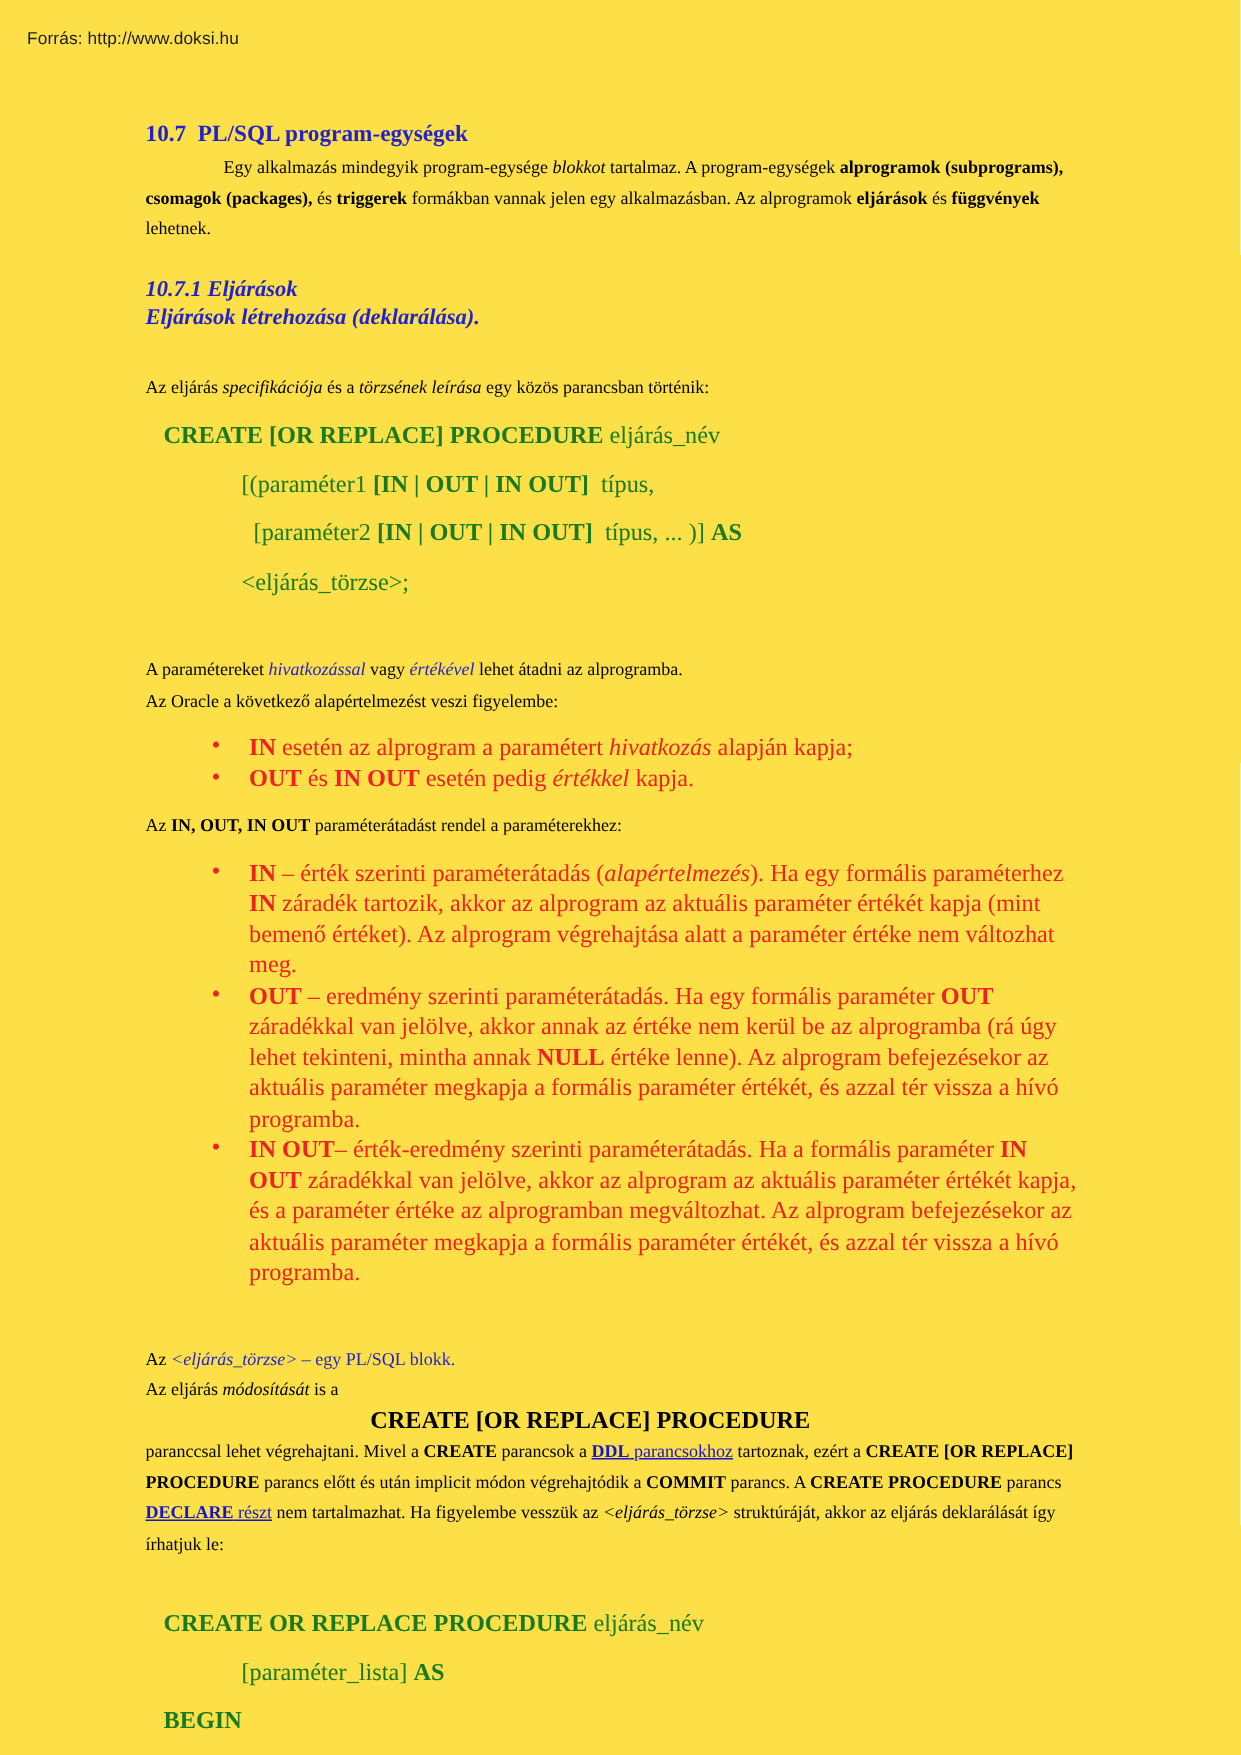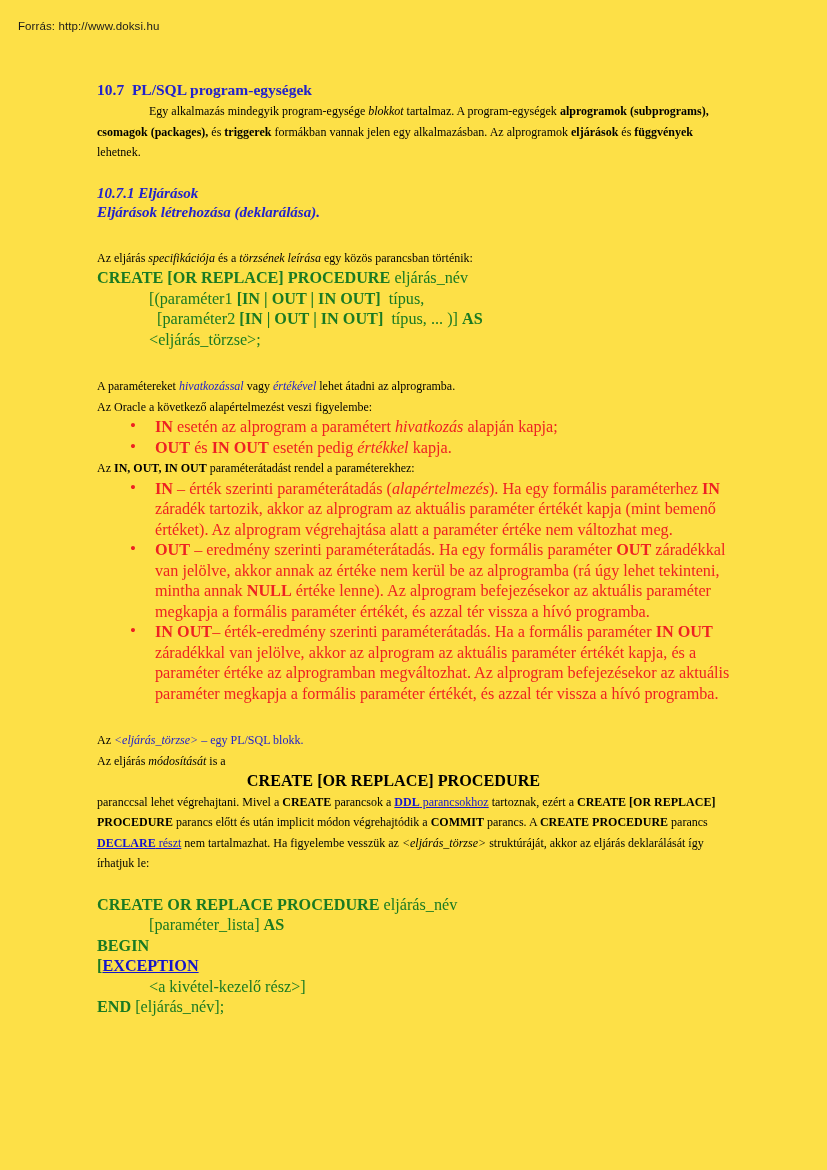--- a/index.html
+++ b/index.html
@@ -77,30 +77,30 @@
   .link {
     color: #1414cc;
     text-decoration: underline;
   }
 
   
   .code {
     font-size: 16.2px;
     line-height: 20.5px;
     color: #1a7a22;
-    margin: 0;
+    margin: 12px;
     white-space: pre-wrap;
   }
   .code.i1 { padding-left: 52px; }
   .code.i2 { padding-left: 56px; }
 
   
   ul.bullets {
     list-style: none;
-    margin: 0;
+    margin: 11px;
     padding: 0;
   }
   ul.bullets > li {
     position: relative;
     padding-left: 58px;
     font-size: 16.2px;
     line-height: 20.5px;
     color: #ee2222;
     margin: 0;
   }

